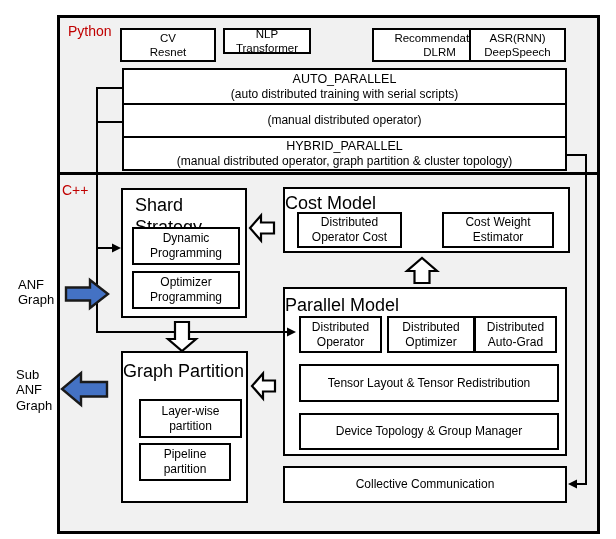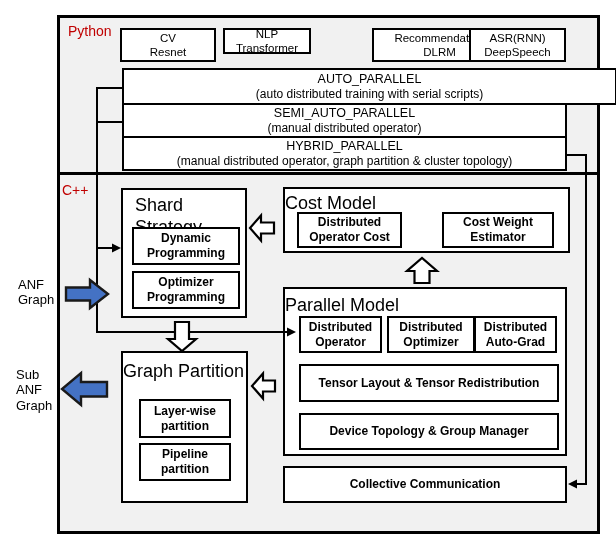--- a/index.html
+++ b/index.html
@@ -15,21 +15,21 @@
   .section{background:var(--section-background);border:3px solid var(--border-black);}
   .seclabel{color:var(--section-label-red);font-size:14px;line-height:1.1;}
   .box{background:#ffffff;border:2px solid var(--border-black);display:flex;flex-direction:column;
        align-items:center;justify-content:center;text-align:center;line-height:1.22;}
   .box.thick{border-width:2.5px;}
   .appbox{font-size:11.5px;}
   .modebox{font-size:12px;}
   .modebox .mode-name{font-size:12.5px;}
   .groupbox{background:#ffffff;border:2.5px solid var(--border-black);}
   .grouptitle{position:absolute;left:0;right:0;text-align:left;font-size:18px;line-height:1.2;}
-  .innerbox{font-size:12px;font-weight:bold;}
+  .innerbox{font-size:12px;}
   .iolabel{font-size:13px;line-height:1.18;white-space:pre-line;}
   svg.overlay{position:absolute;left:0;top:0;pointer-events:none;}
   .conn{fill:none;stroke:#000;stroke-width:2;}
   .ahead{fill:#000;stroke:none;}
   .whitearrow{fill:#ffffff;stroke:#000;stroke-width:2.2;stroke-linejoin:miter;}
   .bluearrow{fill:var(--flow-arrow-blue);stroke:#1a1a1a;stroke-width:2.4;stroke-linejoin:miter;}
 </style>
 </head>
 <body>
 
@@ -52,26 +52,25 @@
   </div>
   <div class="abs box appbox" style="left:328px;top:28px;width:135px;height:34px;margin-left:44px;">
     <span>Recommendation</span>
     <span>DLRM</span>
   </div>
   <div class="abs box appbox" style="left:469px;top:28px;width:97px;height:34px;">
     <span>ASR(RNN)</span>
     <span>DeepSpeech</span>
   </div>
 
-  <div class="abs box modebox" style="left:122px;top:68px;width:495px;height:37px;">
+  <div class="abs box modebox" style="left:122px;top:68px;width:445px;height:37px;">
     <span class="mode-name">AUTO_PARALLEL</span>
     <span>(auto distributed training with serial scripts)</span>
   </div>
   <div class="abs box modebox" style="left:122px;top:103px;width:445px;height:35px;">
-    <span class="mode-name">SEMI_AUTO_PARALLEL</span>
     <span>(manual distributed operator)</span>
   </div>
   <div class="abs box modebox" style="left:122px;top:136px;width:445px;height:35px;">
     <span class="mode-name">HYBRID_PARALLEL</span>
     <span>(manual distributed operator, graph partition &amp; cluster topology)</span>
   </div>
 
   <div class="abs groupbox" style="left:121px;top:188px;width:126px;height:130px;">
     <div class="grouptitle" style="top:5px;padding:0 12px;">Shard Strategy Search</div>
     <div class="abs box innerbox" style="left:9px;top:37px;width:108px;height:38px;">Dynamic Programming</div>
@@ -90,21 +89,21 @@
     <div class="abs box innerbox" style="left:102px;top:27px;width:88px;height:37px;">Distributed Optimizer</div>
     <div class="abs box innerbox" style="left:189px;top:27px;width:83px;height:37px;">Distributed Auto-Grad</div>
     <div class="abs box innerbox" style="left:14px;top:75px;width:260px;height:38px;">Tensor Layout &amp; Tensor Redistribution</div>
     <div class="abs box innerbox" style="left:14px;top:124px;width:260px;height:37px;">Device Topology &amp; Group Manager</div>
   </div>
 
   <div class="abs box innerbox thick" style="left:283px;top:466px;width:284px;height:37px;border-width:2.5px;">Collective Communication</div>
 
   <div class="abs groupbox" style="left:121px;top:351px;width:127px;height:152px;">
     <div class="grouptitle" style="top:8px;">Graph Partition</div>
-    <div class="abs box innerbox" style="left:16px;top:46px;width:92px;height:39px;">Layer-wise partition</div>
+    <div class="abs box innerbox" style="left:16px;top:46px;width:103px;height:39px;">Layer-wise partition</div>
     <div class="abs box innerbox" style="left:16px;top:90px;width:92px;height:38px;">Pipeline partition</div>
   </div>
 
   <div class="abs iolabel" style="left:18px;top:277px;">ANF
 Graph</div>
   <div class="abs iolabel" style="left:16px;top:367px;">Sub
 ANF
 Graph</div>
 
   <svg class="overlay" width="616" height="539" viewBox="0 0 616 539">

